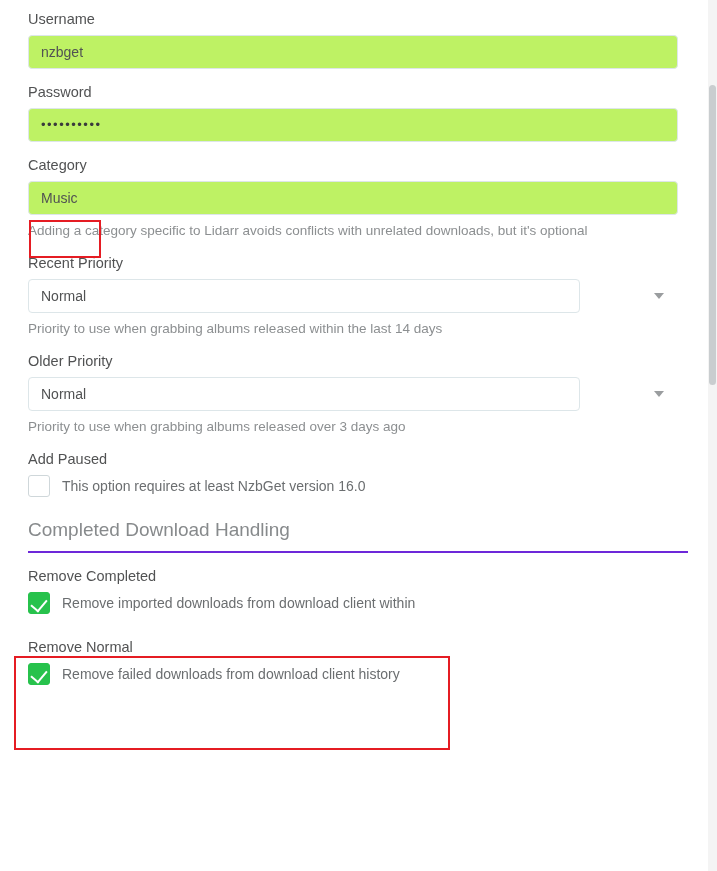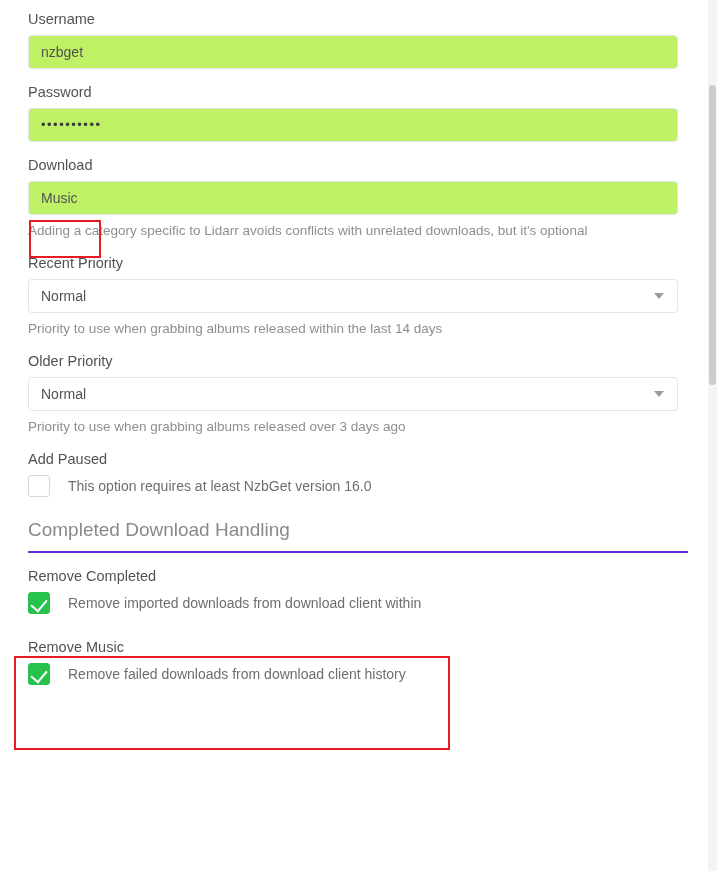--- a/index.html
+++ b/index.html
@@ -50,21 +50,21 @@
     font-size: 13.5px;
     color: #8c8f91;
     margin-top: 7px;
     line-height: 18px;
   }
   .select-wrap {
     position: relative;
     width: 650px;
   }
   .select {
-    width: 650px;
+    width: 552px;
     height: 34px;
     border: 1px solid #dde6e9;
     border-radius: 4px;
     background: #fff;
     font-size: 14px;
     color: #515253;
     padding: 0 12px;
     display: flex;
     align-items: center;
   }
@@ -74,21 +74,21 @@
     top: 50%;
     transform: translateY(-50%);
     width: 0; height: 0;
     border-left: 5px solid transparent;
     border-right: 5px solid transparent;
     border-top: 6px solid #9a9d9f;
   }
   .checkrow {
     display: flex;
     align-items: center;
-    gap: 18px;
+    gap: 12px;
     margin-top: 2px;
   }
   .checkbox {
     width: 22px;
     height: 22px;
     border: 1px solid #cfd7da;
     border-radius: 3px;
     background: #fff;
     flex: 0 0 auto;
   }
@@ -161,21 +161,21 @@
     <div class="spacer"></div>
 
     <div class="field">
       <div class="label">Password</div>
       <div class="input dots">••••••••••</div>
     </div>
 
     <div class="spacer"></div>
 
     <div class="field">
-      <div class="label">Download</div>
+      <div class="label">Category</div>
       <div class="input">Music</div>
       <div class="hint">Adding a category specific to Lidarr avoids conflicts with unrelated downloads, but it's optional</div>
     </div>
 
     <div class="spacer"></div>
 
     <div class="field">
       <div class="label">Recent Priority</div>
       <div class="select-wrap">
         <div class="select">Normal</div>
@@ -211,21 +211,21 @@
       <div class="label">Remove Completed</div>
       <div class="checkrow">
         <span class="checkbox checked"></span>
         <span class="checklabel">Remove imported downloads from download client within</span>
       </div>
     </div>
 
     <div style="height:16px"></div>
 
     <div class="field">
-      <div class="label">Remove Music</div>
+      <div class="label">Remove Normal</div>
       <div class="checkrow">
         <span class="checkbox checked"></span>
         <span class="checklabel">Remove failed downloads from download client history</span>
       </div>
     </div>
 
   </div>
 
   <div class="annot annot-category"></div>
   <div class="annot annot-remove-completed"></div>

